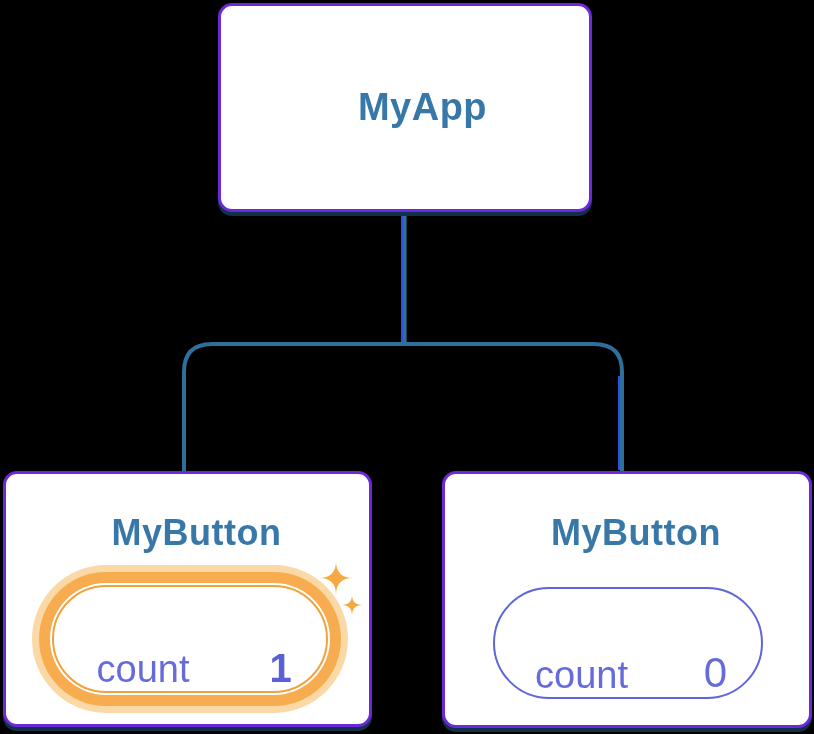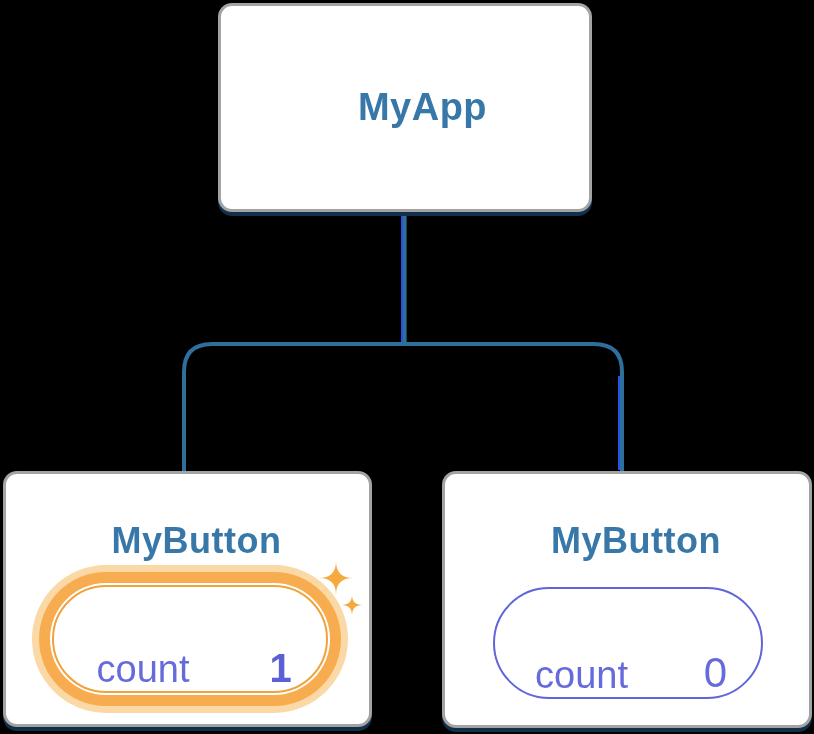--- a/index.html
+++ b/index.html
@@ -2,33 +2,33 @@
 <html><head>
 <meta charset="utf-8">
 <style>
   html,body{margin:0;padding:0;background:#000;}
   .stage{
     position:relative;width:814px;height:734px;background:#000;overflow:hidden;
     font-family:"Liberation Sans", sans-serif;
   }
   .connectors{position:absolute;left:0;top:0;}
   .card{
-    position:absolute;background:#fff;border:3px solid #a3a3a3;border-radius:14px;
+    position:absolute;background:#fff;border:3px solid #6d28d9;border-radius:14px;
     box-shadow:0 4px 0 #123049;box-sizing:border-box;padding-left:35px;
   }
   .card-root{left:218px;top:3px;width:374px;height:209px;
     display:flex;align-items:center;justify-content:center;}
   .card-child-left{left:3px;top:471px;width:369px;height:256px;}
   .card-child-right{left:442px;top:471px;width:370px;height:257px;}
   .node-label{
     color:#3878a8;font-weight:bold;letter-spacing:0.5px;
   }
   .root-label{font-size:38px;}
   .child-label{
-    position:absolute;left:18px;right:0;top:38px;text-align:center;font-size:36px;margin-top:8px;
+    position:absolute;left:18px;right:0;top:38px;text-align:center;font-size:36px;
   }
   .pill{
     position:absolute;background:#fff;box-sizing:border-box;border-radius:70px;
     display:flex;align-items:flex-end;overflow:hidden;
   }
   .pill-highlight{
     left:46px;top:111px;width:276px;height:108px;
     border:2px solid #f0a23c;
     box-shadow:0 0 0 2px #ffffff, 0 0 0 13px #f7ad4f, 0 0 0 20px #fbd9a6;
   }

